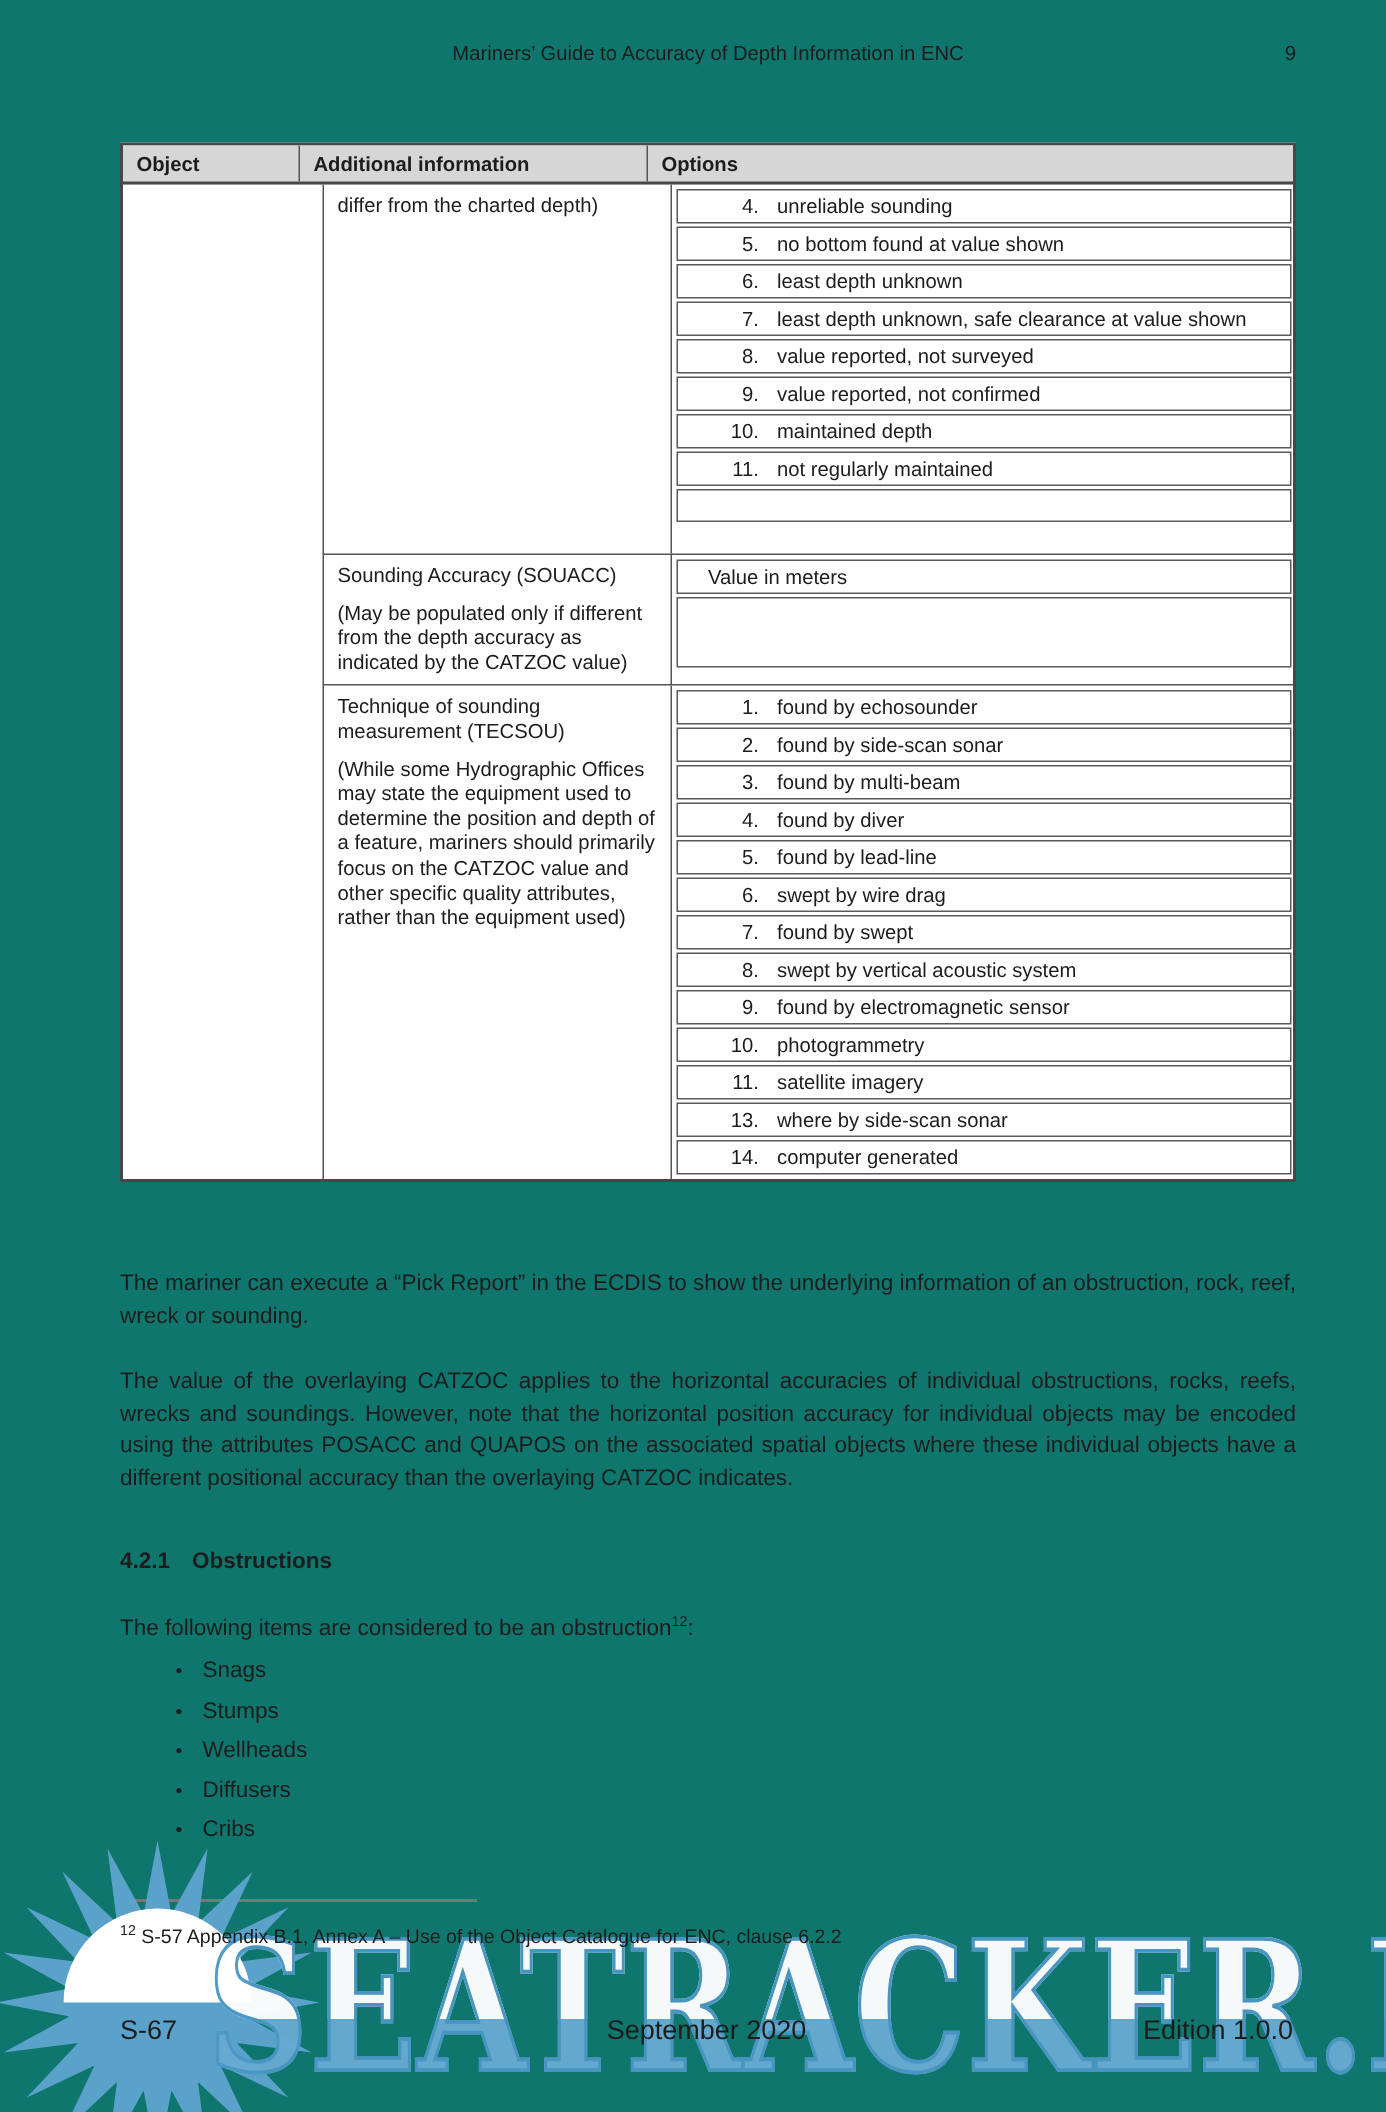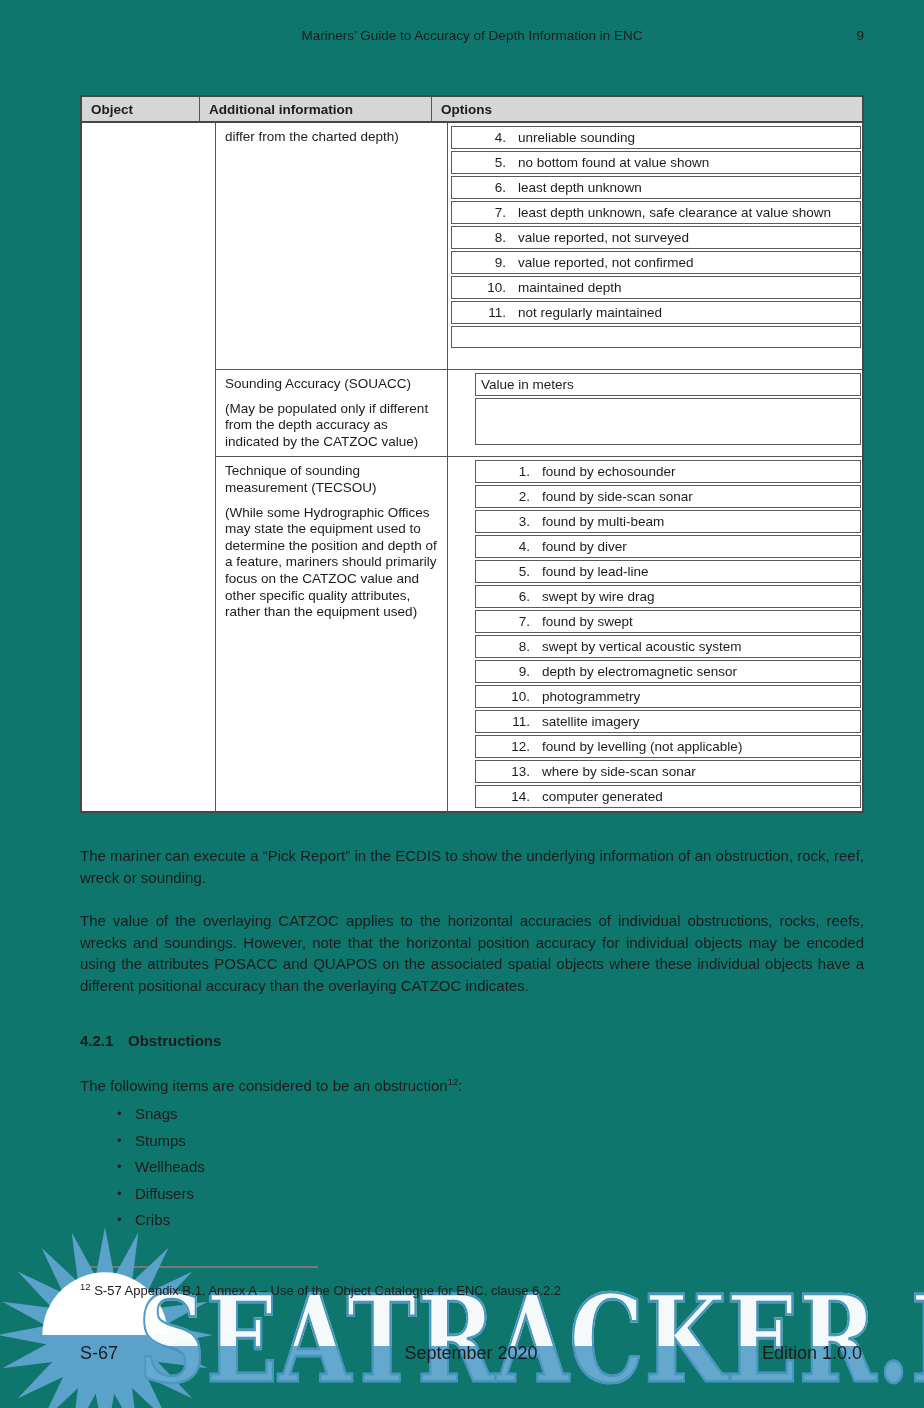--- a/index.html
+++ b/index.html
@@ -26,34 +26,34 @@
   .tbl { border:2px solid #474747; background:#fff; }
   .thead { display:flex; background:#d6d6d6; border-bottom:2px solid #474747; height:26px; font-weight:bold; font-size:13.5px; }
   .th { padding:5px 0 0 9px; }
   .th.c1 { width:118px; border-right:1.5px solid #555; }
   .th.c2 { width:232px; border-right:1.5px solid #555; }
   .th.c3 { flex:1; }
   .tbody { display:flex; }
   .objcol { width:134px; border-right:1.5px solid #555; }
   .rows { flex:1; display:flex; flex-direction:column; }
   .trow { display:flex; }
-  .trow + .trow { border-top:1.5px solid #555;gap:24px; }
+  .trow + .trow { border-top:1.5px solid #555; }
   .aicell { width:232px; border-right:1.5px solid #555; padding:6px 4px 6px 9px; font-size:13.5px; line-height:16.6px; }
   .ai-title { margin-bottom:8px; }
   .optcell { flex:1; padding:1px 0; }
   .opt {
     display:flex; align-items:center;
     border:1.5px solid #5a5a5a;
     margin:2px 1px 2px 3px;
     height:23px;
     font-size:13.5px;
   }
   .opt-num { width:54px; text-align:right; flex:none; }
   .opt-label { margin-left:12px; }
-  .opt.no-num { padding-left:5px; }
+  .opt.no-num { padding-left:20px; }
   .opt.blank1 { height:22px; }
   .opt.blank2 { height:47px; }
   .r1 { min-height:246px; }
   .r2 { min-height:80px; }
 
   
   .content { position:absolute; left:80px; top:845px; width:784px; font-size:15px; line-height:21.5px; }
   .para { text-align:justify; margin-bottom:22px; }
   .sechead { font-weight:bold; font-size:15px; margin:34px 0 0 0; }
   .sechead .secnum { display:inline-block; width:48px; }
@@ -194,33 +194,29 @@
               <div class="opt">
                   <span class="opt-num">7.</span>
                   <span class="opt-label">found by swept</span>
                 </div>
               <div class="opt">
                   <span class="opt-num">8.</span>
                   <span class="opt-label">swept by vertical acoustic system</span>
                 </div>
               <div class="opt">
                   <span class="opt-num">9.</span>
-                  <span class="opt-label">depth by electromagnetic sensor</span>
+                  <span class="opt-label">found by electromagnetic sensor</span>
                 </div>
               <div class="opt">
                   <span class="opt-num">10.</span>
                   <span class="opt-label">photogrammetry</span>
                 </div>
               <div class="opt">
                   <span class="opt-num">11.</span>
                   <span class="opt-label">satellite imagery</span>
-                </div>
-              <div class="opt">
-                  <span class="opt-num">12.</span>
-                  <span class="opt-label">found by levelling (not applicable)</span>
                 </div>
               <div class="opt">
                   <span class="opt-num">13.</span>
                   <span class="opt-label">where by side-scan sonar</span>
                 </div>
               <div class="opt">
                   <span class="opt-num">14.</span>
                   <span class="opt-label">computer generated</span>
                 </div>
             </div>

